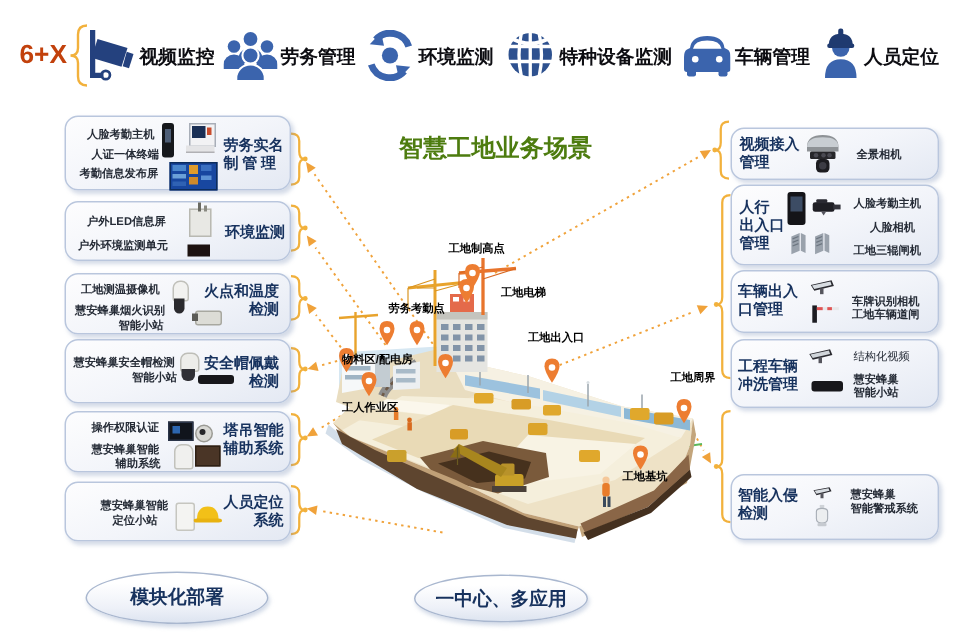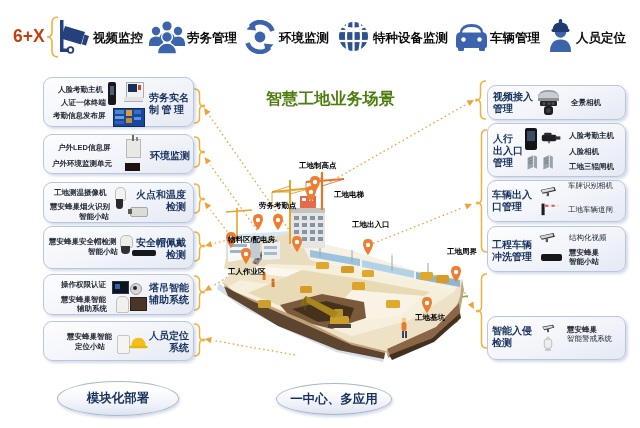--- a/index.html
+++ b/index.html
@@ -506,42 +506,42 @@
           <path d="M3,6 L8,4 M3,9 L8,7 M3,12 L8,10" stroke="#6d7680" stroke-width="1"></path>
         </g>
       <g fill="#9aa2ac">
           <path d="M22,4 L29,1 L29,16 L22,19 Z"></path>
           <path d="M30,1 L34,3 L34,18 L30,16 Z"></path>
         </g>
       <path d="M23,6 L28,4 M23,9 L28,7 M23,12 L28,10" stroke="#6d7680" stroke-width="1"></path>
     </svg>
 
     <div class="sm" style="left:81px;top:8px;font-weight:bold">人脸考勤主机</div>
-    <div class="sm" style="left:81px;top:24px;font-weight:bold">人脸相机</div>
+    <div class="sm" style="left:92px;top:24px;font-weight:bold">人脸相机</div>
     <div class="sm" style="left:81px;top:39px;font-weight:bold">工地三辊闸机</div>
   </div>
 
   <div class="box" style="left:487px;top:180px;width:137px;height:40px">
 
     <div class="bt" style="left:4px;top:8px">车辆出入<br>口管理</div>
 
     <svg class="dev" style="left:51px;top:5px" width="20" height="11" viewBox="0 0 26 14">
       <path d="M2,5 L20,1 L22,6 L5,10 Z" fill="#2a2a30"></path>
       <path d="M3,5.5 L19,2 L20,5 L5,8.5 Z" fill="#d8dde2"></path>
       <rect x="10" y="8" width="3" height="5" fill="#55555d"></rect>
     </svg>
     <svg class="dev" style="left:52px;top:21px" width="20" height="14" viewBox="0 0 26 16">
       <rect x="2" y="1" width="4" height="15" fill="#1c1c22"></rect>
       <rect x="6" y="2.5" width="19" height="2.6" fill="#e8e8ea"></rect>
       <rect x="6" y="2.5" width="5" height="2.6" fill="#e05454"></rect>
       <rect x="15" y="2.5" width="4" height="2.6" fill="#e05454"></rect>
     </svg>
 
-    <div class="sm" style="left:80px;top:1px;font-weight:normal">车牌识别相机</div>
-    <div class="sm" style="left:80px;top:25px;font-weight:normal">工地车辆道闸</div>
+    <div class="sm" style="left:80px;top:16px;font-weight:bold">车牌识别相机</div>
+    <div class="sm" style="left:80px;top:25px;font-weight:bold">工地车辆道闸</div>
   </div>
 
   <div class="box" style="left:487px;top:226px;width:137px;height:44px">
 
     <div class="bt" style="left:4px;top:12px">工程车辆<br>冲洗管理</div>
 
     <svg class="dev" style="left:50px;top:5px" width="20" height="11" viewBox="0 0 26 14">
       <path d="M2,5 L20,1 L22,6 L5,10 Z" fill="#2a2a30"></path>
       <path d="M3,5.5 L19,2 L20,5 L5,8.5 Z" fill="#d0d5da"></path>
       <rect x="10" y="8" width="3" height="5" fill="#55555d"></rect>
@@ -563,21 +563,21 @@
       <path d="M3,4.5 L17,2 L18,4.5 L5,7.5 Z" fill="#d8dde2"></path>
       <rect x="9" y="7" width="3" height="5" fill="#55555d"></rect>
     </svg>
     <svg class="dev" style="left:54px;top:19px" width="12" height="17" viewBox="0 0 16 21">
       <rect x="6" y="0" width="4" height="4" fill="#cfd3d8"></rect>
       <path d="M3,6 Q3,3 8,3 Q13,3 13,6 L13,12 Q13,16 8,16 Q3,16 3,12 Z" fill="#eceef0" stroke="#a8aeb6"></path>
       <rect x="4" y="16" width="8" height="3" rx="1" fill="#c6cad0"></rect>
     </svg>
 
     <div class="sm" style="left:79px;top:9px;font-weight:bold">慧安蜂巢</div>
-    <div class="sm" style="left:79px;top:18px;font-weight:normal">智能警戒系统</div>
+    <div class="sm" style="left:79px;top:18px;font-weight:bold">智能警戒系统</div>
   </div>
 
   <div class="ell" style="left:276px;top:383px;width:114px;height:30px;line-height:30px">一中心、多应用</div>
 
   <div class="ell" style="left:57px;top:381px;width:120px;height:33px;line-height:33px">模块化部署</div>
 
 
 </div>
 
 </body></html>

